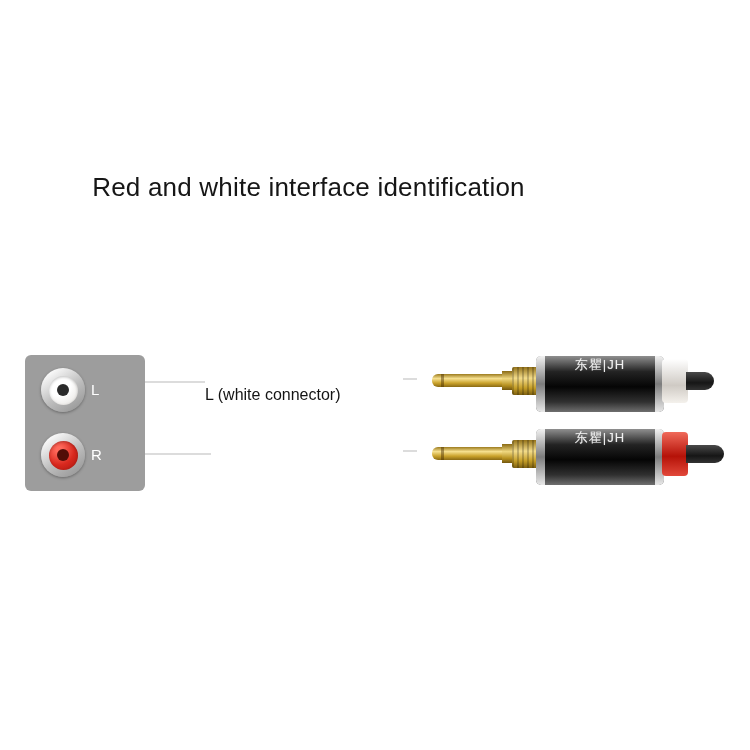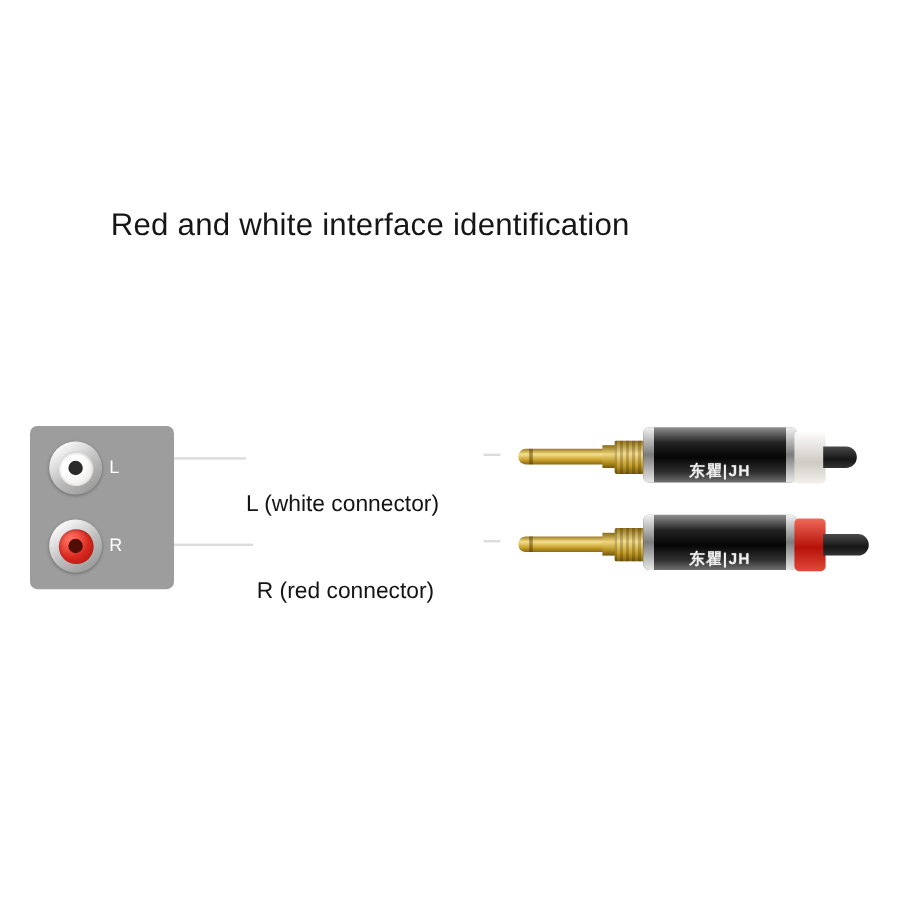--- a/index.html
+++ b/index.html
@@ -41,21 +41,21 @@
   .jack-letter{
     position:absolute;left:50px;top:13px;color:#ffffff;font-size:15px;
   }
 
   
   .conn-line{position:absolute;height:2px;background:#dcdcdc;}
   .line-l{left:145px;top:381px;width:60px;}
   .line-r{left:145px;top:453px;width:66px;}
   .dash-l{left:403px;top:378px;width:14px;}
   .dash-r{left:403px;top:450px;width:14px;}
-  .anno-label{position:absolute;color:#141414;font-size:19px;margin-top:24px;}
+  .anno-label{position:absolute;color:#141414;font-size:16px;}
   .label-l{left:205px;top:386px;}
   .label-r{left:214px;top:458px;}
 
   
   .plug{position:absolute;width:300px;height:50px;}
   .plug-l{left:430px;top:356px;}
   .plug-r{left:430px;top:429px;}
   .pin{
     position:absolute;left:2px;top:18px;width:72px;height:13px;
     background:linear-gradient(180deg,#9c7b1e 0%,#f6e08f 35%,#caa22b 70%,#8a6a14 100%);
@@ -70,23 +70,23 @@
     background:linear-gradient(180deg,#8a6a14 0%,#efd77f 40%,#b89220 75%,#73570f 100%);
   }
   .knurl{
     position:absolute;left:82px;top:11px;width:26px;height:28px;
     background:
       repeating-linear-gradient(90deg,rgba(0,0,0,.20) 0 2px,rgba(255,255,255,0) 2px 5px),
       linear-gradient(180deg,#94731a 0%,#f3dc8a 40%,#c49d26 75%,#7c5f10 100%);
     border-radius:2px;
   }
   .barrel{
-    position:absolute;left:106px;top:0;width:128px;height:46px;border-radius:5px;
+    position:absolute;left:106px;top:0;width:128px;height:56px;border-radius:5px;
     background:linear-gradient(180deg,#8f8f8f 0%,#232323 28%,#050505 55%,#303030 82%,#6f6f6f 100%);
-    display:flex;align-items:flex-end;justify-content:center;font-weight:bold;
+    display:flex;align-items:flex-start;justify-content:center;
   }
   .band{position:absolute;top:0;width:9px;height:100%;
     background:linear-gradient(180deg,#f2f2f2 0%,#7c7c7c 50%,#e8e8e8 100%);}
   .band-left{left:0;border-radius:5px 0 0 5px;}
   .band-right{right:0;border-radius:0 5px 5px 0;}
   .brand{
     color:#f0f0f0;font-size:13px;letter-spacing:1px;white-space:nowrap;
     text-shadow:0 0 1px rgba(255,255,255,.4);
   }
   .ring{position:absolute;left:232px;top:3px;width:26px;height:44px;border-radius:4px;}
@@ -125,21 +125,20 @@
       <div class="jack-letter">R</div>
     </div>
   </div>
 
   <div class="conn-line line-l"></div>
   <div class="conn-line line-r"></div>
   <div class="conn-line dash-l"></div>
   <div class="conn-line dash-r"></div>
 
   <div class="anno-label label-l">L (white connector)</div>
-  <div class="anno-label label-r">R (red connector)</div>
 
   <div class="plug plug-l">
     <div class="pin">
       <div class="pin-notch"></div>
     </div>
     <div class="pin-step"></div>
     <div class="knurl"></div>
     <div class="barrel">
       <div class="band band-left"></div>
       <div class="brand">东瞿|JH</div>

